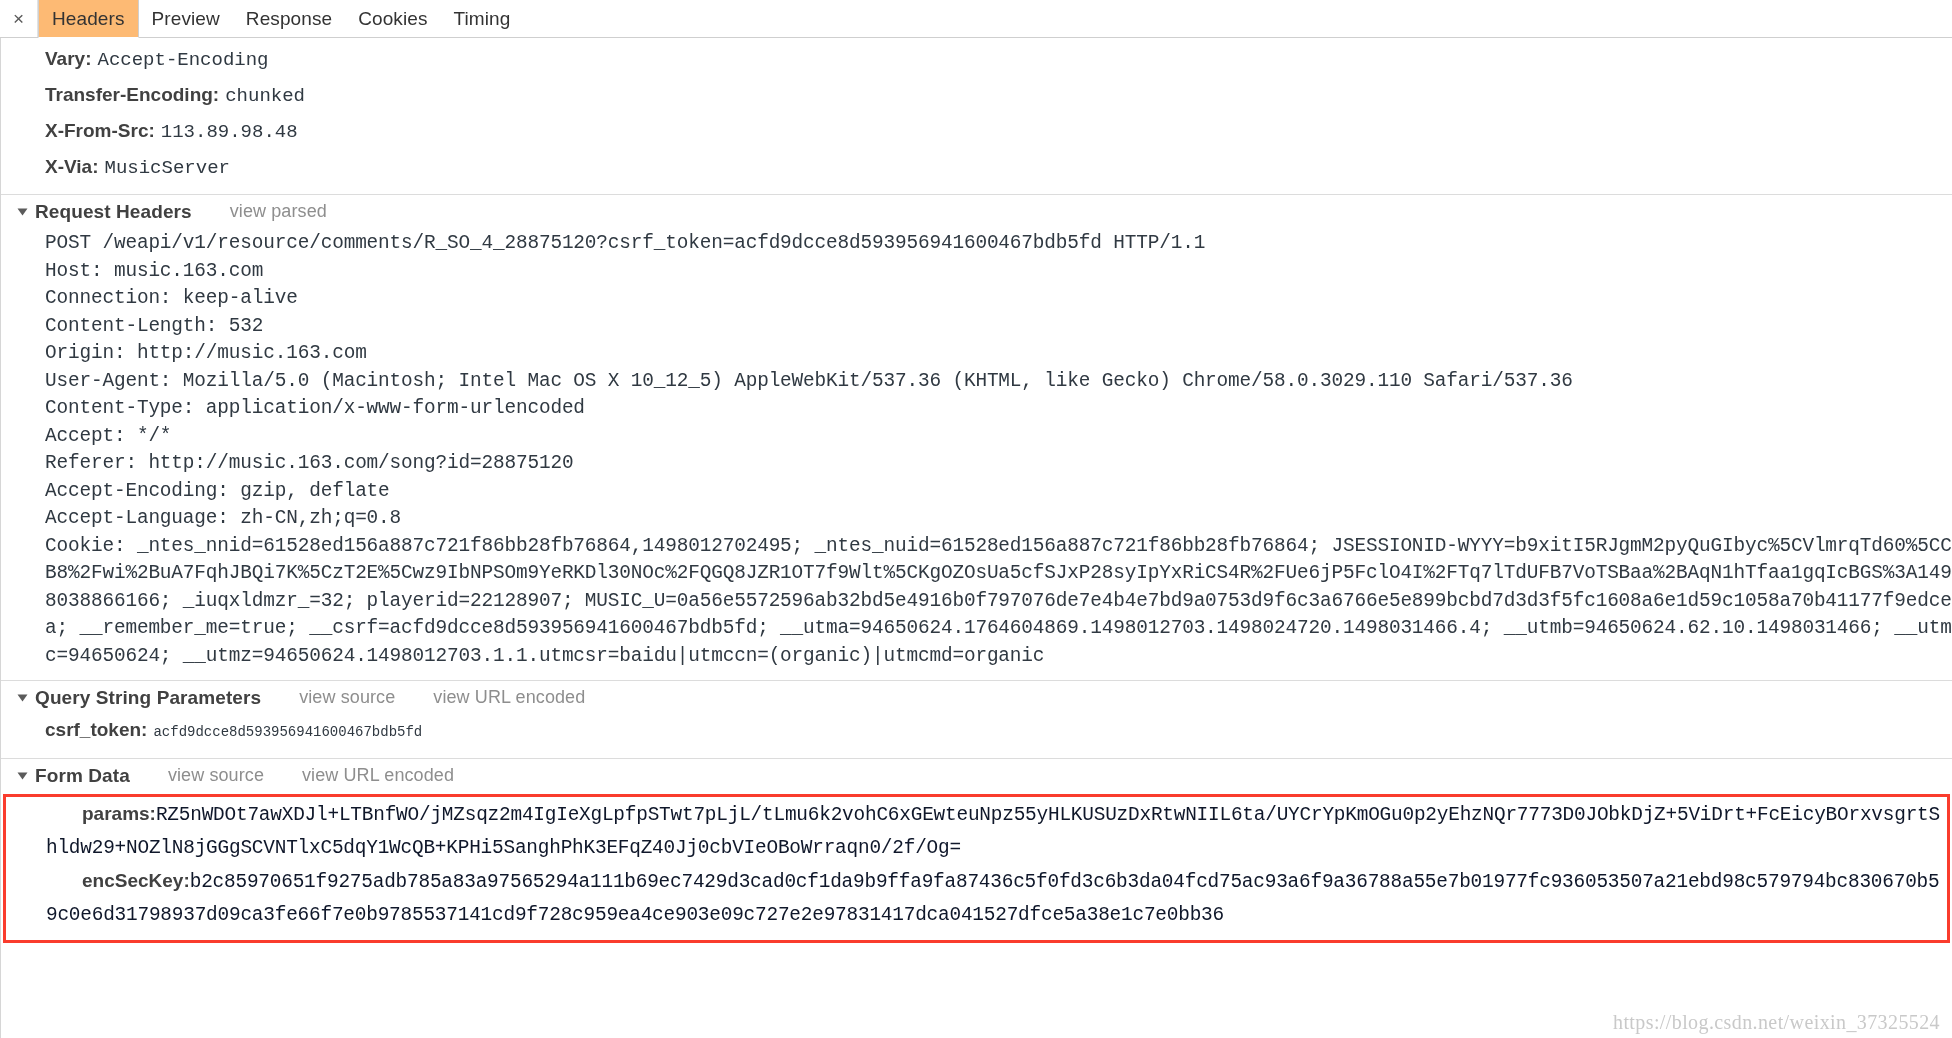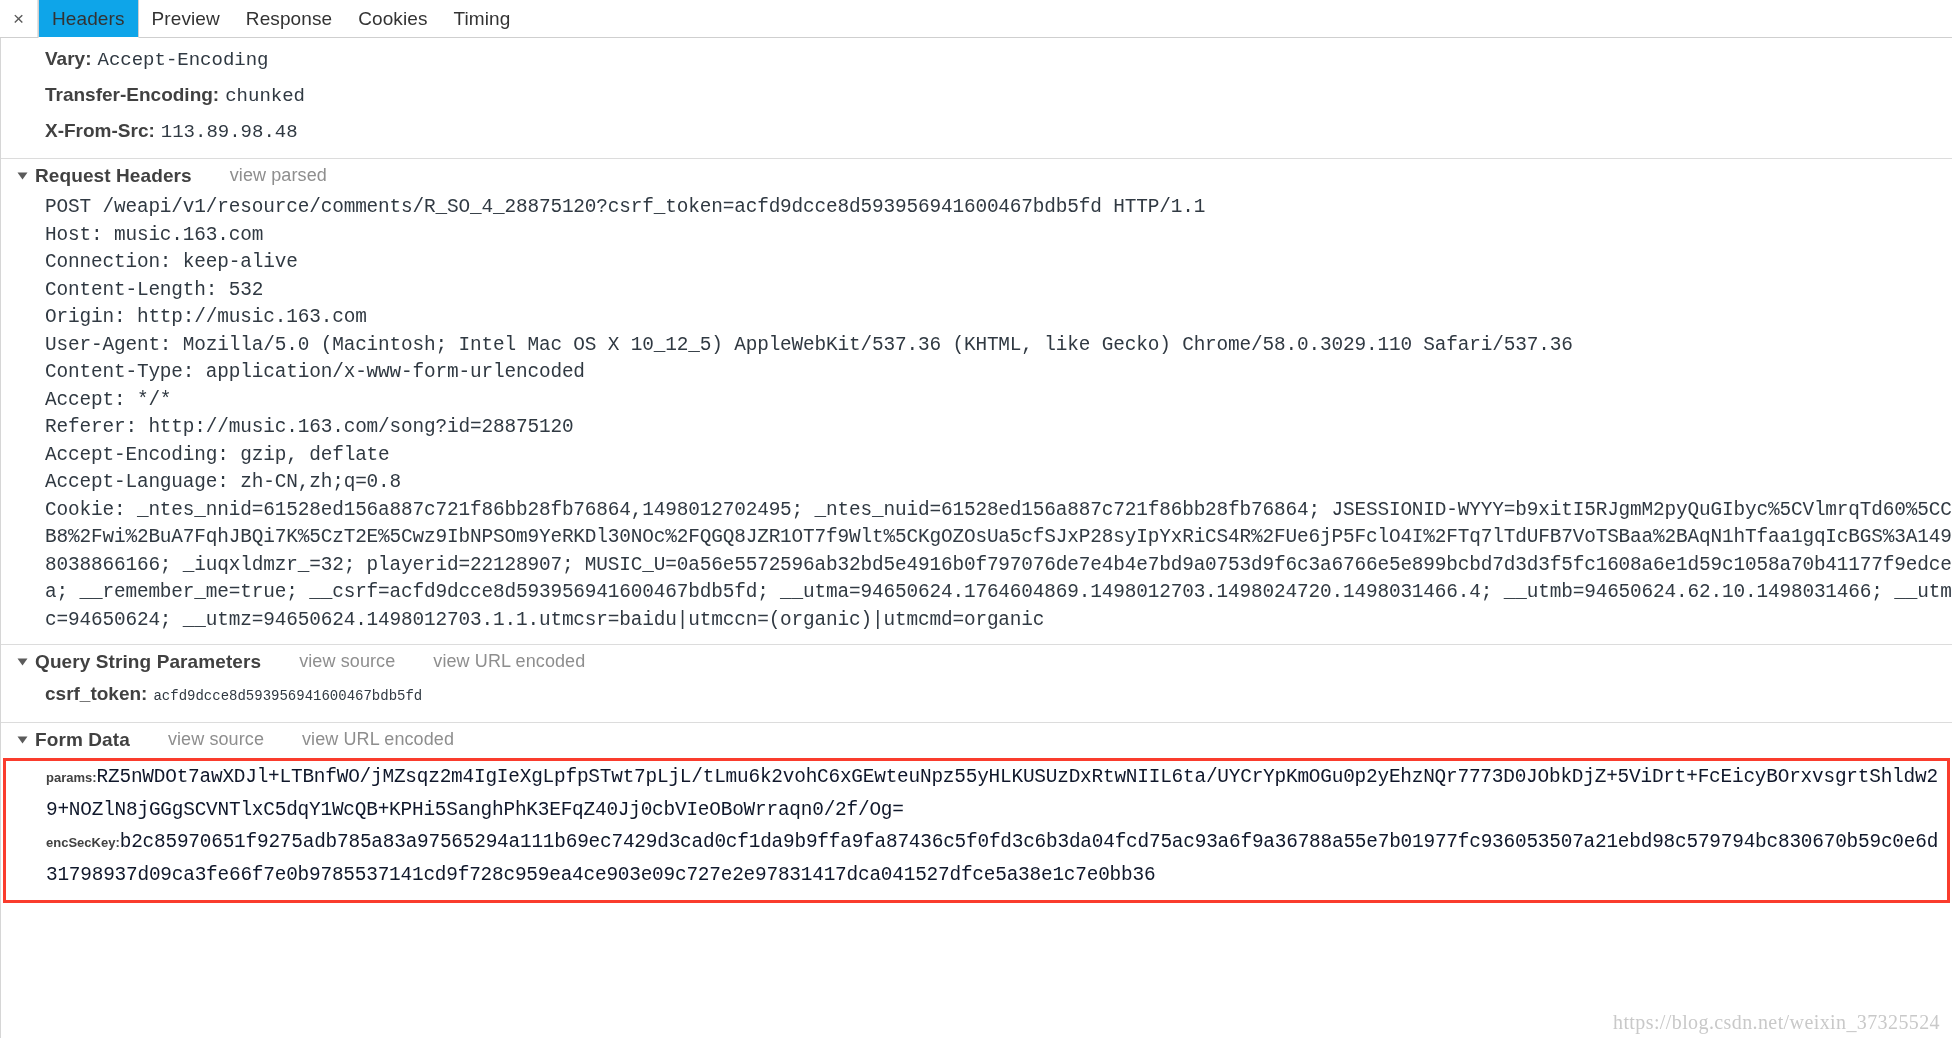--- a/index.html
+++ b/index.html
@@ -45,21 +45,21 @@
     color: #333333;
     cursor: pointer;
     white-space: nowrap;
     letter-spacing: 0.1px;
   }
   .tab.selected {
     border-left: 1px solid #cfcfcf;
     border-right: 1px solid #cfcfcf;
     border-bottom: 1px solid #ffffff;
     margin-bottom: -1px;
-    background: #0ea5e9;
+    background: #fdba74;
     font-weight: 400;
   }
 
   
   .panel {
     position: relative;
     height: 1000px;
     overflow: hidden;
     border-left: 1px solid #d6d6d6;
   }
@@ -163,22 +163,23 @@
     padding: 3px 0 6px 0;
   }
   .fd-row {
     padding-left: 40px;
     padding-right: 6px;
     font-size: 0;
   }
   .fd-name {
     font-family: "Liberation Sans", sans-serif;
     font-weight: bold;
-    font-size: 13px;
-    color: #414141;
+    font-size: 19px;
+    color: #414141;
+    margin-left: 36px;
   }
   .fd-block {
     font-family: "Liberation Mono", monospace;
     font-size: 19.4px;
     line-height: 27.5px;
     color: #0f172a;
     word-break: break-all;
     overflow-wrap: anywhere;
     letter-spacing: -0.2px;
     display: inline;
@@ -217,20 +218,23 @@
 
   <div class="hdr-lines">
     <div class="kv-line">
       <span class="kv-name">Vary:</span><span class="kv-val">Accept-Encoding</span>
     </div>
     <div class="kv-line">
       <span class="kv-name">Transfer-Encoding:</span><span class="kv-val">chunked</span>
     </div>
     <div class="kv-line">
       <span class="kv-name">X-From-Src:</span><span class="kv-val">113.89.98.48</span>
+    </div>
+    <div class="kv-line">
+      <span class="kv-name">X-Via:</span><span class="kv-val">MusicServer</span>
     </div>
   </div>
 
   <div class="section">
     <div class="section-head">
       <span class="triangle"></span>
       <span class="section-title">Request Headers</span>
       <span class="section-link">view parsed</span>
     </div>
     <div class="raw">POST /weapi/v1/resource/comments/R_SO_4_28875120?csrf_token=acfd9dcce8d593956941600467bdb5fd HTTP/1.1

